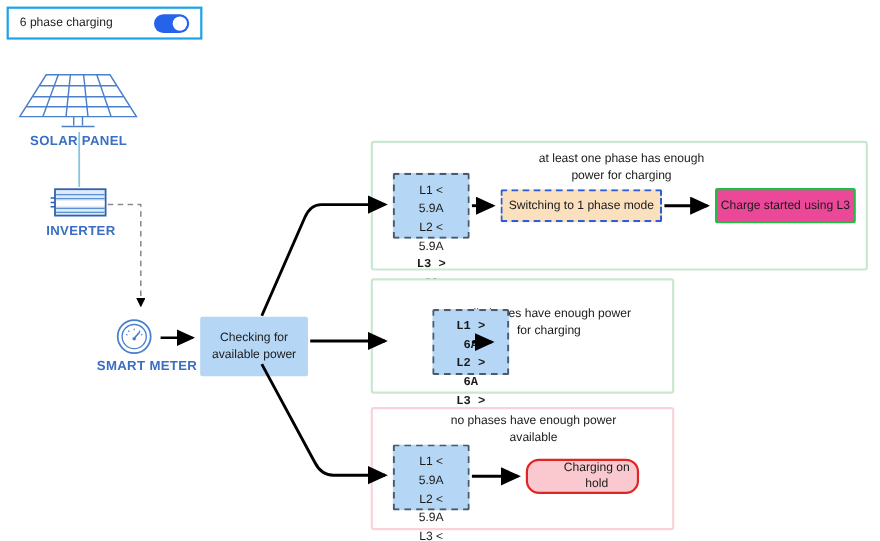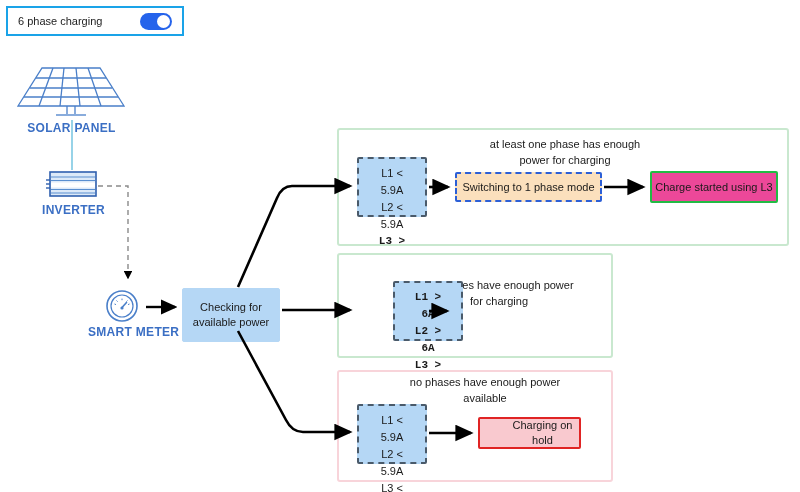--- a/index.html
+++ b/index.html
@@ -96,21 +96,21 @@
     border-radius: 2px;
   }
   .success-box {
     background: #ec4899;
     border: 2px solid #22bb44;
     border-radius: 2px;
   }
   .danger-box {
     background: #f9c9cf;
     border: 2px solid #e02424;
-    border-radius: 2px;
+    border-radius: 12px;
     padding-left: 26px;
   }
 
   
   .branch {
     box-sizing: border-box;
     border-radius: 3px;
   }
   .branch.green { border: 2px solid #c9e8cf; background: #ffffff; }
   .branch.pink  { border: 2px solid #f8d4da; background: #ffffff; }

